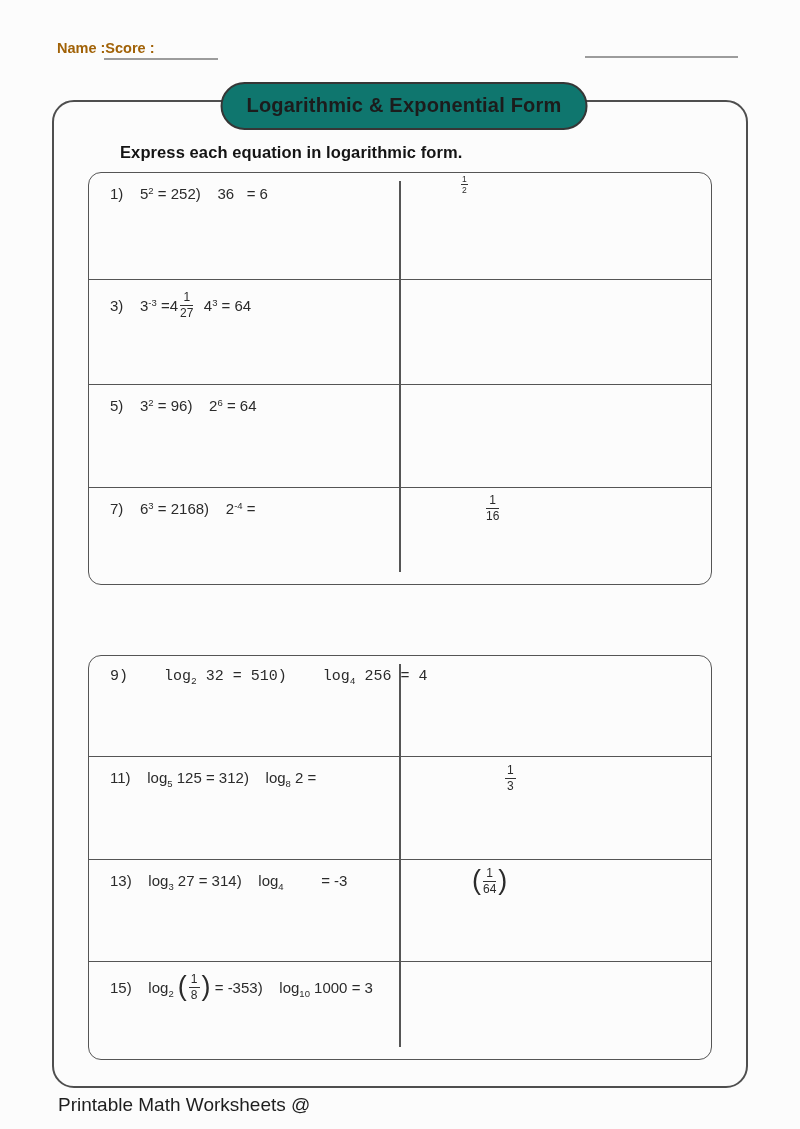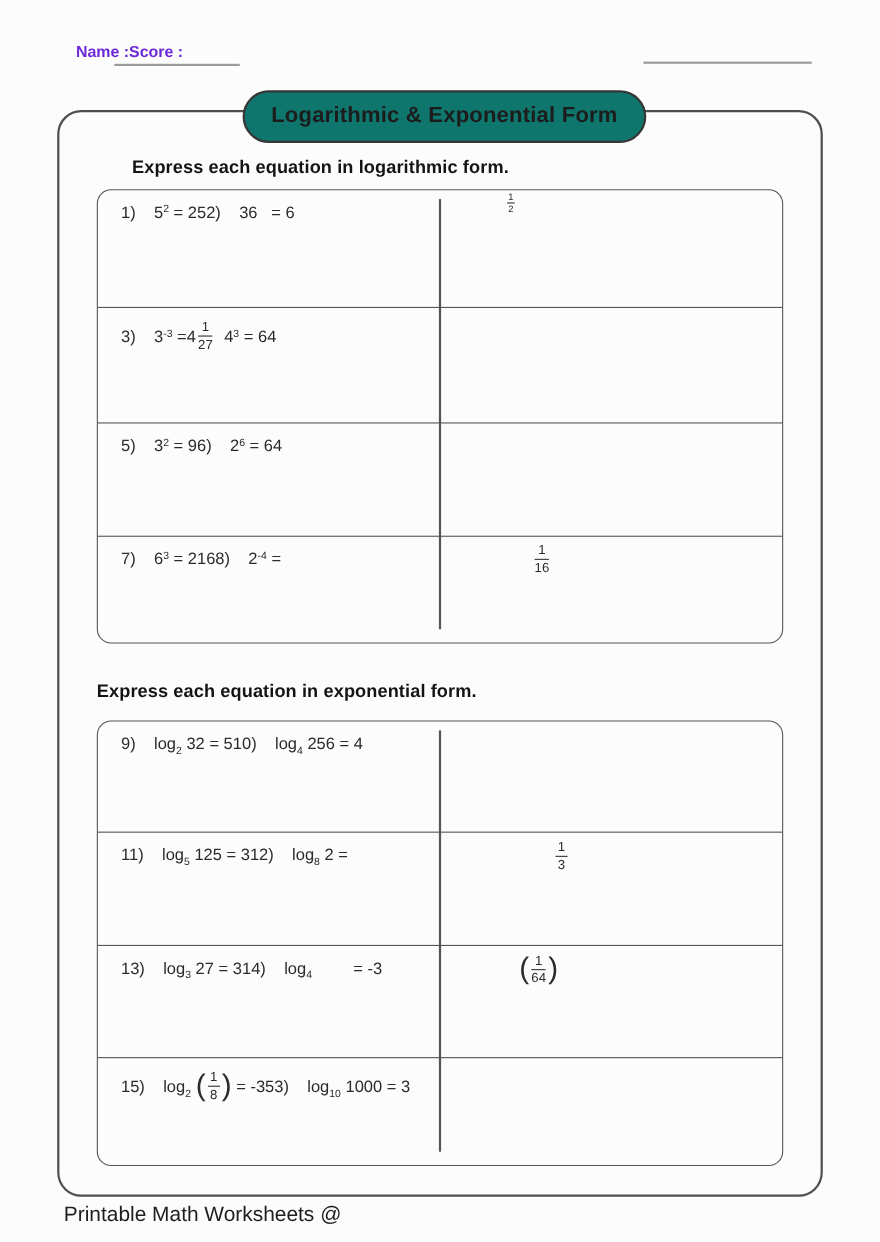--- a/index.html
+++ b/index.html
@@ -6,21 +6,21 @@
   html,body { width:800px; height:1129px; }
   body {
     background:#fbfbfb;
     font-family:"Liberation Sans", sans-serif;
     color:#222;
     overflow:hidden;
   }
   .page { position:relative; width:800px; height:1129px; background:#fcfcfc; }
 
   
-  .nm-row { position:absolute; left:69px; top:40px; font-size:14.5px; font-weight:bold; color:#6d28d9; white-space:pre; }
+  .nm-row { position:absolute; left:57px; top:40px; font-size:14.5px; font-weight:bold; color:#a16207; white-space:pre; }
   .blank-line { position:absolute; height:2px; background:#9c9c9c; }
   #blank-left  { left:104px; top:58px; width:114px; }
   #blank-right { left:585px; top:56px; width:153px; }
 
   
   .outerbox {
     position:absolute; left:52px; top:100px; width:696px; height:988px;
     border:2px solid #4e4e4e; border-radius:22px;
   }
   .titlepill {
@@ -96,23 +96,22 @@
         <div class="rfrac" style="left: 395px; top: 7px;">
           <span class="frac">
             <span class="fn">1</span>
             <span class="fd">16</span>
           </span>
         </div>
       </div>
       <div class="divider" style="left: 310px; top: 8px; height: 391px;"></div>
     </div>
 
-  <div class="sec-heading" id="heading-2">Express each equation in exponential form.</div>
   <div class="wtable" id="table-2">
-      <div class="wrow" style="height: 100px;">
+      <div class="wrow" style="height: 100px; font-family: Liberation Mono, monospace;">
         <div class="cell-left"><span class="tx">9)    log</span><span class="sb">2</span><span class="tx"> 32 = 510)    log</span><span class="sb">4</span><span class="tx"> 256 = 4</span></div>
       </div>
       <div class="wrow bt" style="height: 103px;">
         <div class="cell-left"><span class="tx">11)    log</span><span class="sb">5</span><span class="tx"> 125 = 312)    log</span><span class="sb">8</span><span class="tx"> 2 =</span></div>
         <div class="rfrac" style="left: 414px; top: 8px;">
           <span class="frac">
             <span class="fn">1</span>
             <span class="fd">3</span>
           </span>
         </div>

